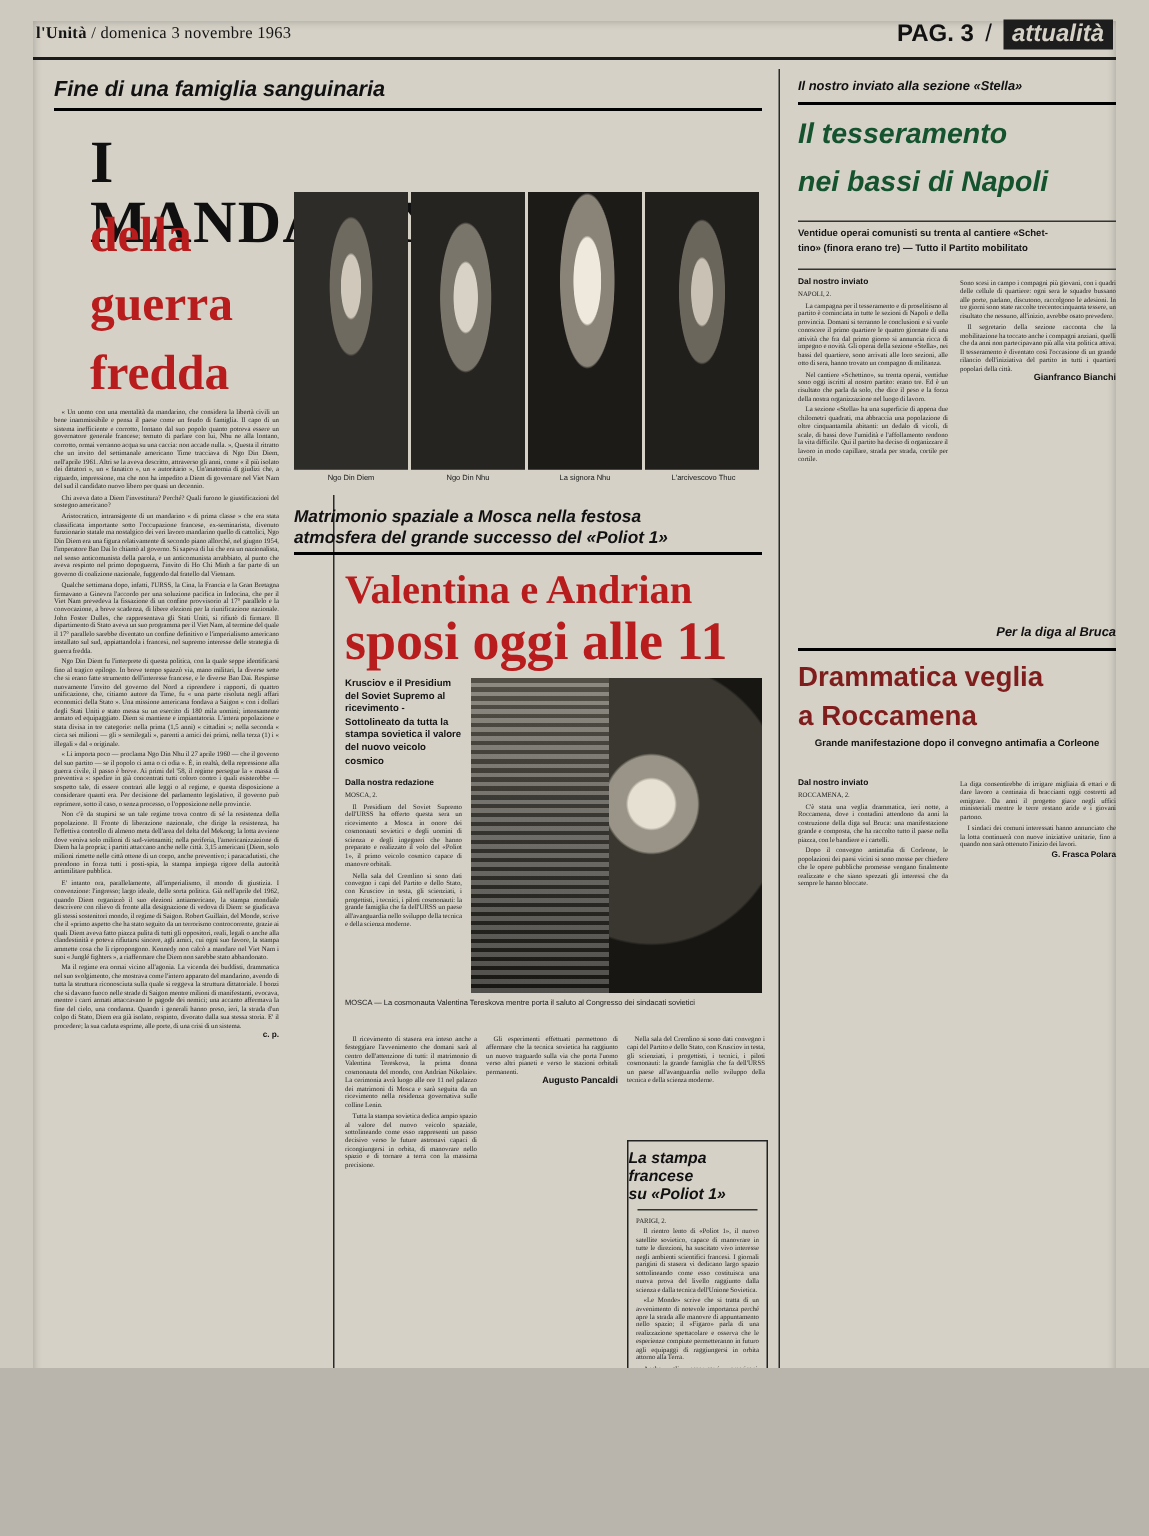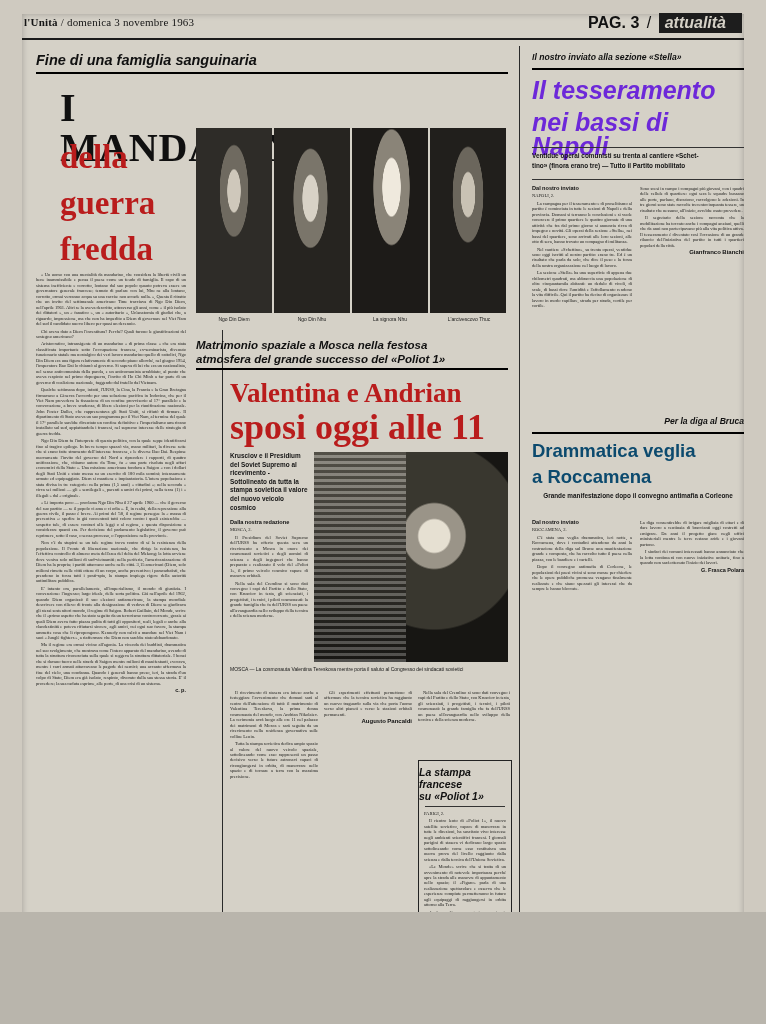--- a/index.html
+++ b/index.html
@@ -23,21 +23,21 @@
   .mh-left{
     position:absolute;left:2px;top:0px;font-size:11px;letter-spacing:.2px;color:#151515;
     font-family:"Liberation Serif", serif;
   }
   .mh-left b{font-weight:bold;}
   .mh-right{
     position:absolute;right:2px;top:-2px;font-size:16px;color:#111;font-weight:bold;
     font-family:"Liberation Sans", sans-serif;
   }
   .mh-right .sep{font-weight:normal;padding:0 3px;}
-  .mh-right .att{background:#1d1d1d;color:#d5d1c7;padding:1px 16px 2px 6px;font-style:italic;}
+  .mh-right .att{background:#1d1d1d;color:#d5d1c7;padding:1px 6px 2px 6px;font-style:italic;}
   
   .vrule{position:absolute;width:1px;background:#2a2a2a;}
   
   .col{position:absolute;color:#1a1a1a;}
   .body-text{
     font-size:4.55px;line-height:5.45px;text-align:justify;
     font-family:"Liberation Serif", serif;
     color:#20201e;
     -webkit-hyphens:auto;hyphens:auto;
     word-spacing:-0.2px;
@@ -87,25 +87,25 @@
       linear-gradient(180deg,#4b483f 0%, #17160f 100%);
   }
   .tricolor{
     background:
       repeating-linear-gradient(0deg, rgba(255,255,255,.22) 0 3px, rgba(0,0,0,.25) 3px 6px),
       linear-gradient(180deg,#6e6a5f,#1f1e1a);
   }
   
   .hl-r1{
     font-family:"Liberation Sans", sans-serif;font-weight:bold;font-style:italic;
-    font-size:25px;line-height:24px;color:#6d28d9;
+    font-size:19px;line-height:24px;color:#14532d;
   }
   .hl-r2{
     font-family:"Liberation Sans", sans-serif;font-weight:bold;
-    font-size:18.5px;line-height:21px;color:#0c4a6e;
+    font-size:18.5px;line-height:21px;color:#7f1d1d;
   }
   .subhead-sans{
     font-family:"Liberation Sans", sans-serif;font-weight:bold;font-size:6.4px;line-height:8.6px;color:#141414;
   }
   .smallcaps-head{
     font-family:"Liberation Sans", sans-serif;font-weight:bold;font-size:5.6px;color:#111;text-align:center;
   }
   .byline{
     font-family:"Liberation Sans", sans-serif;font-weight:bold;font-size:6px;color:#111;text-align:right;
   }

